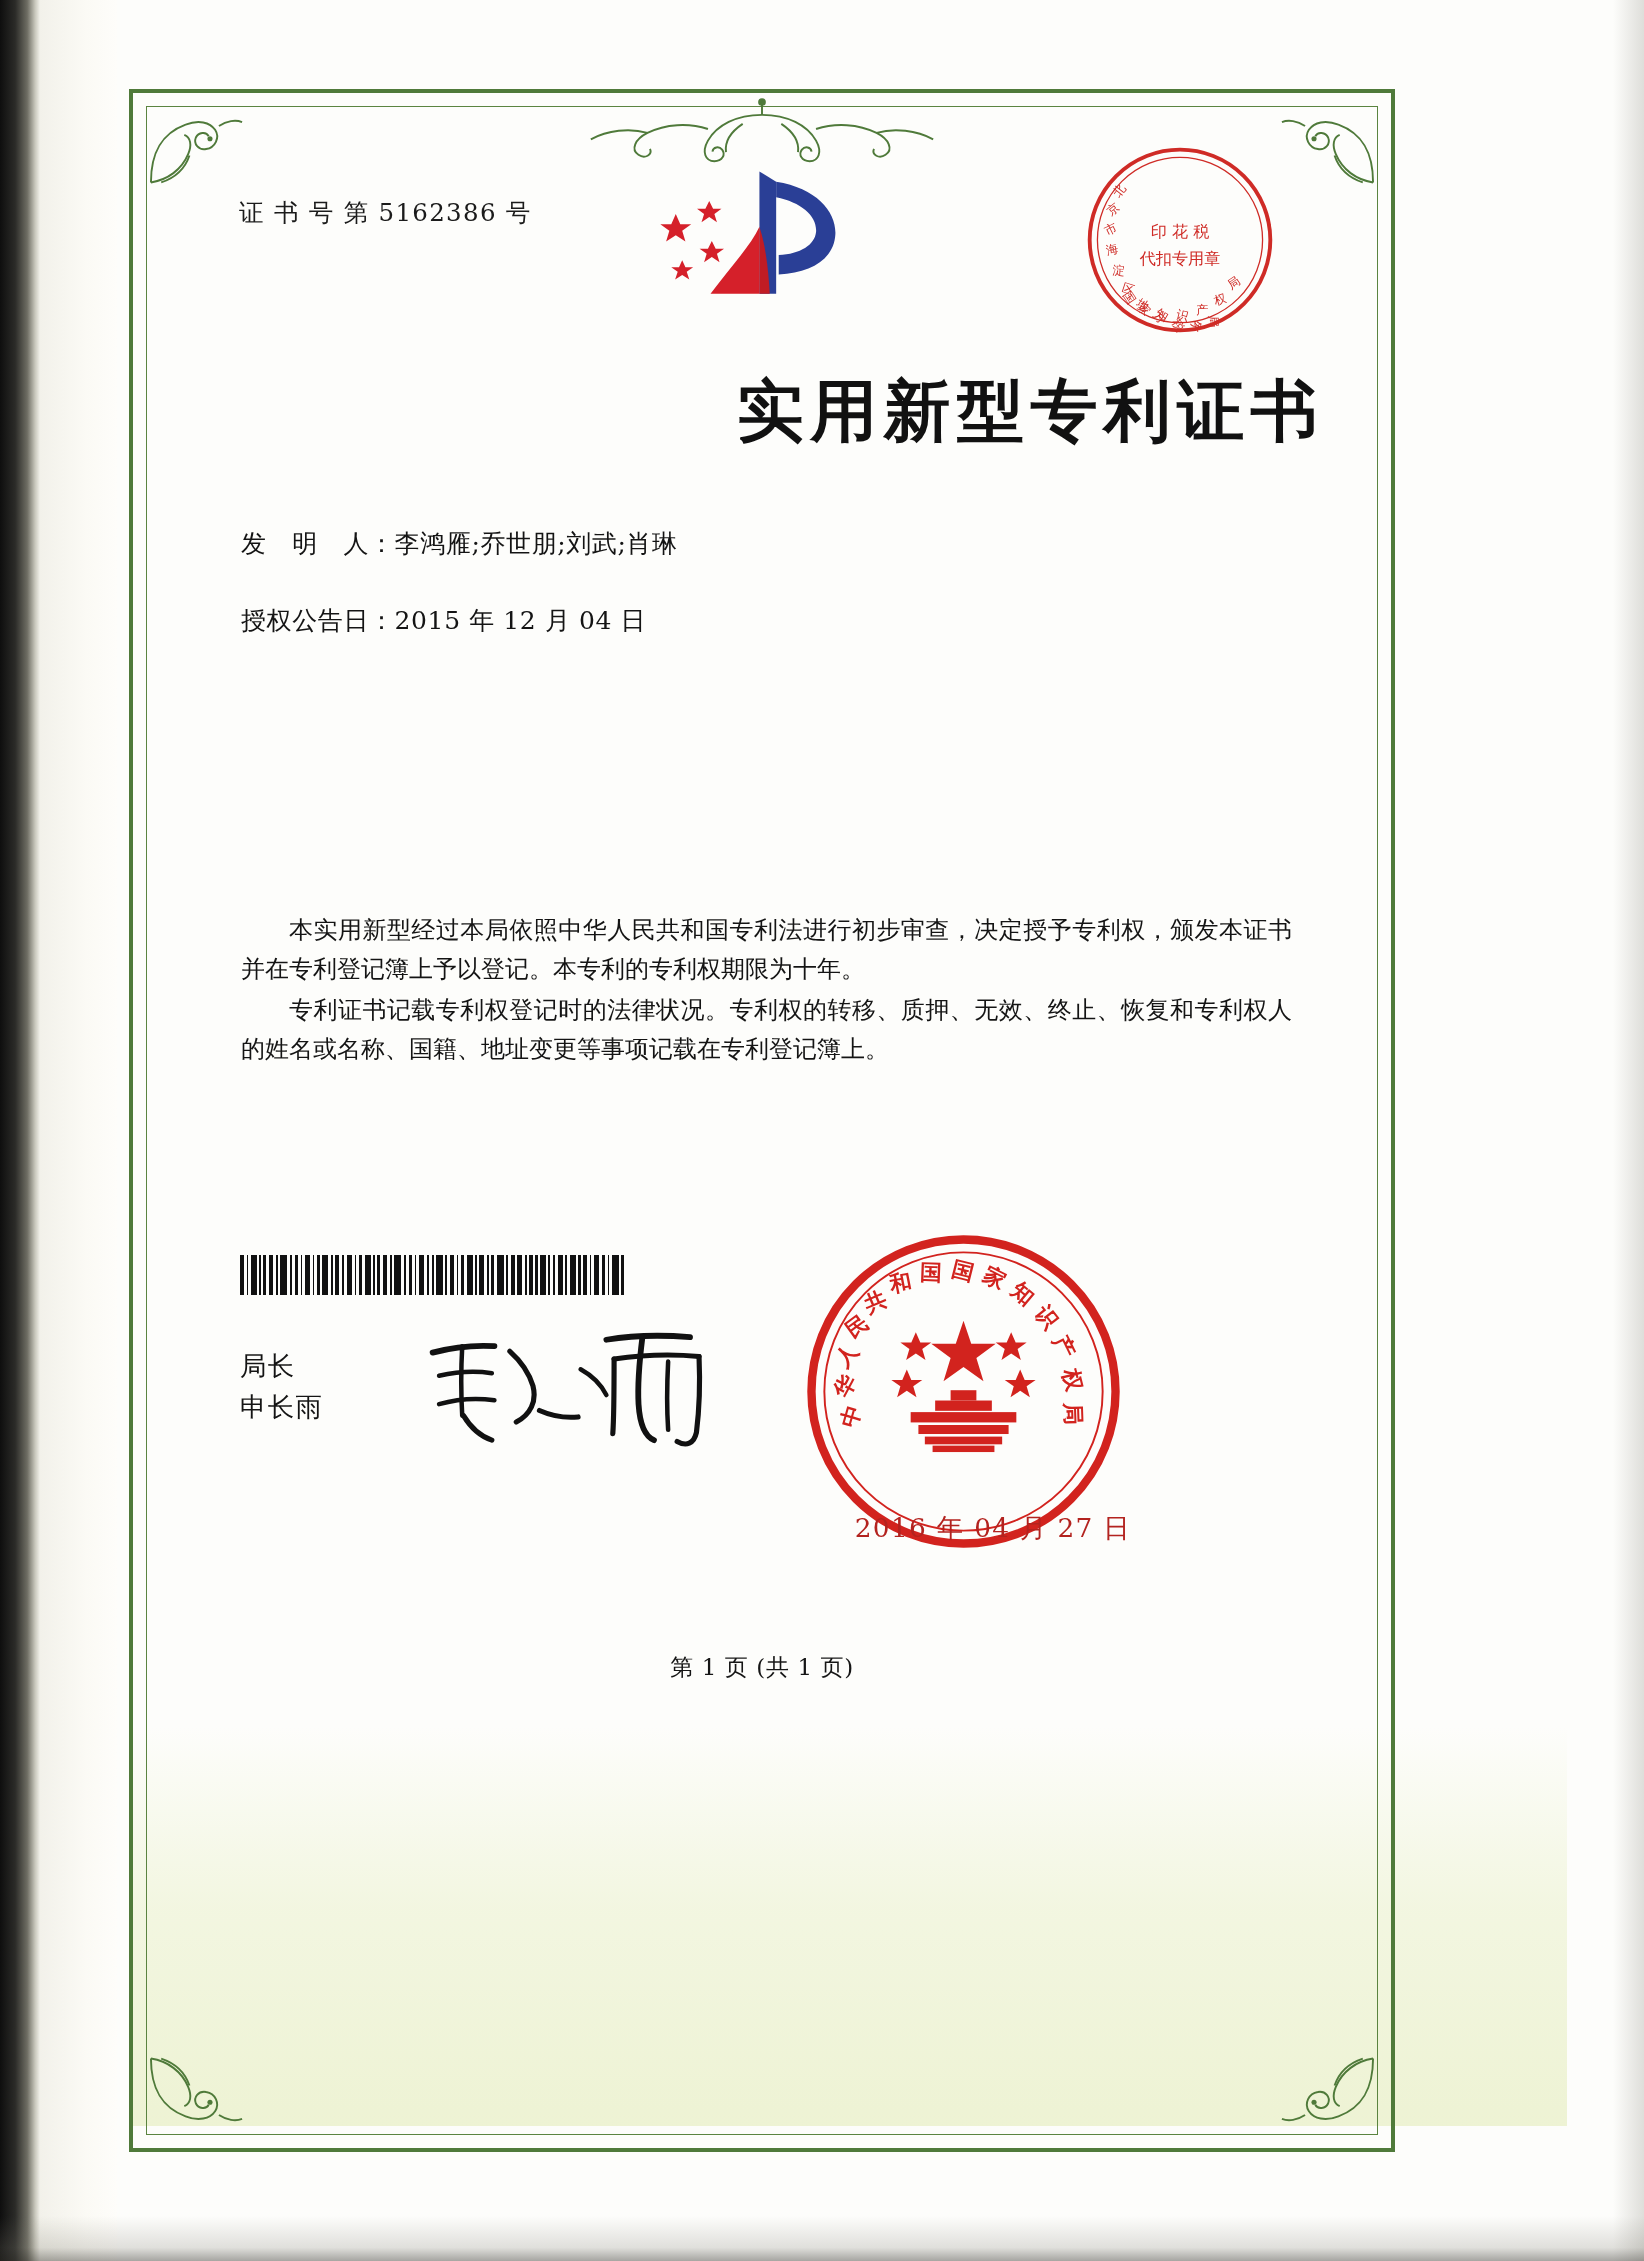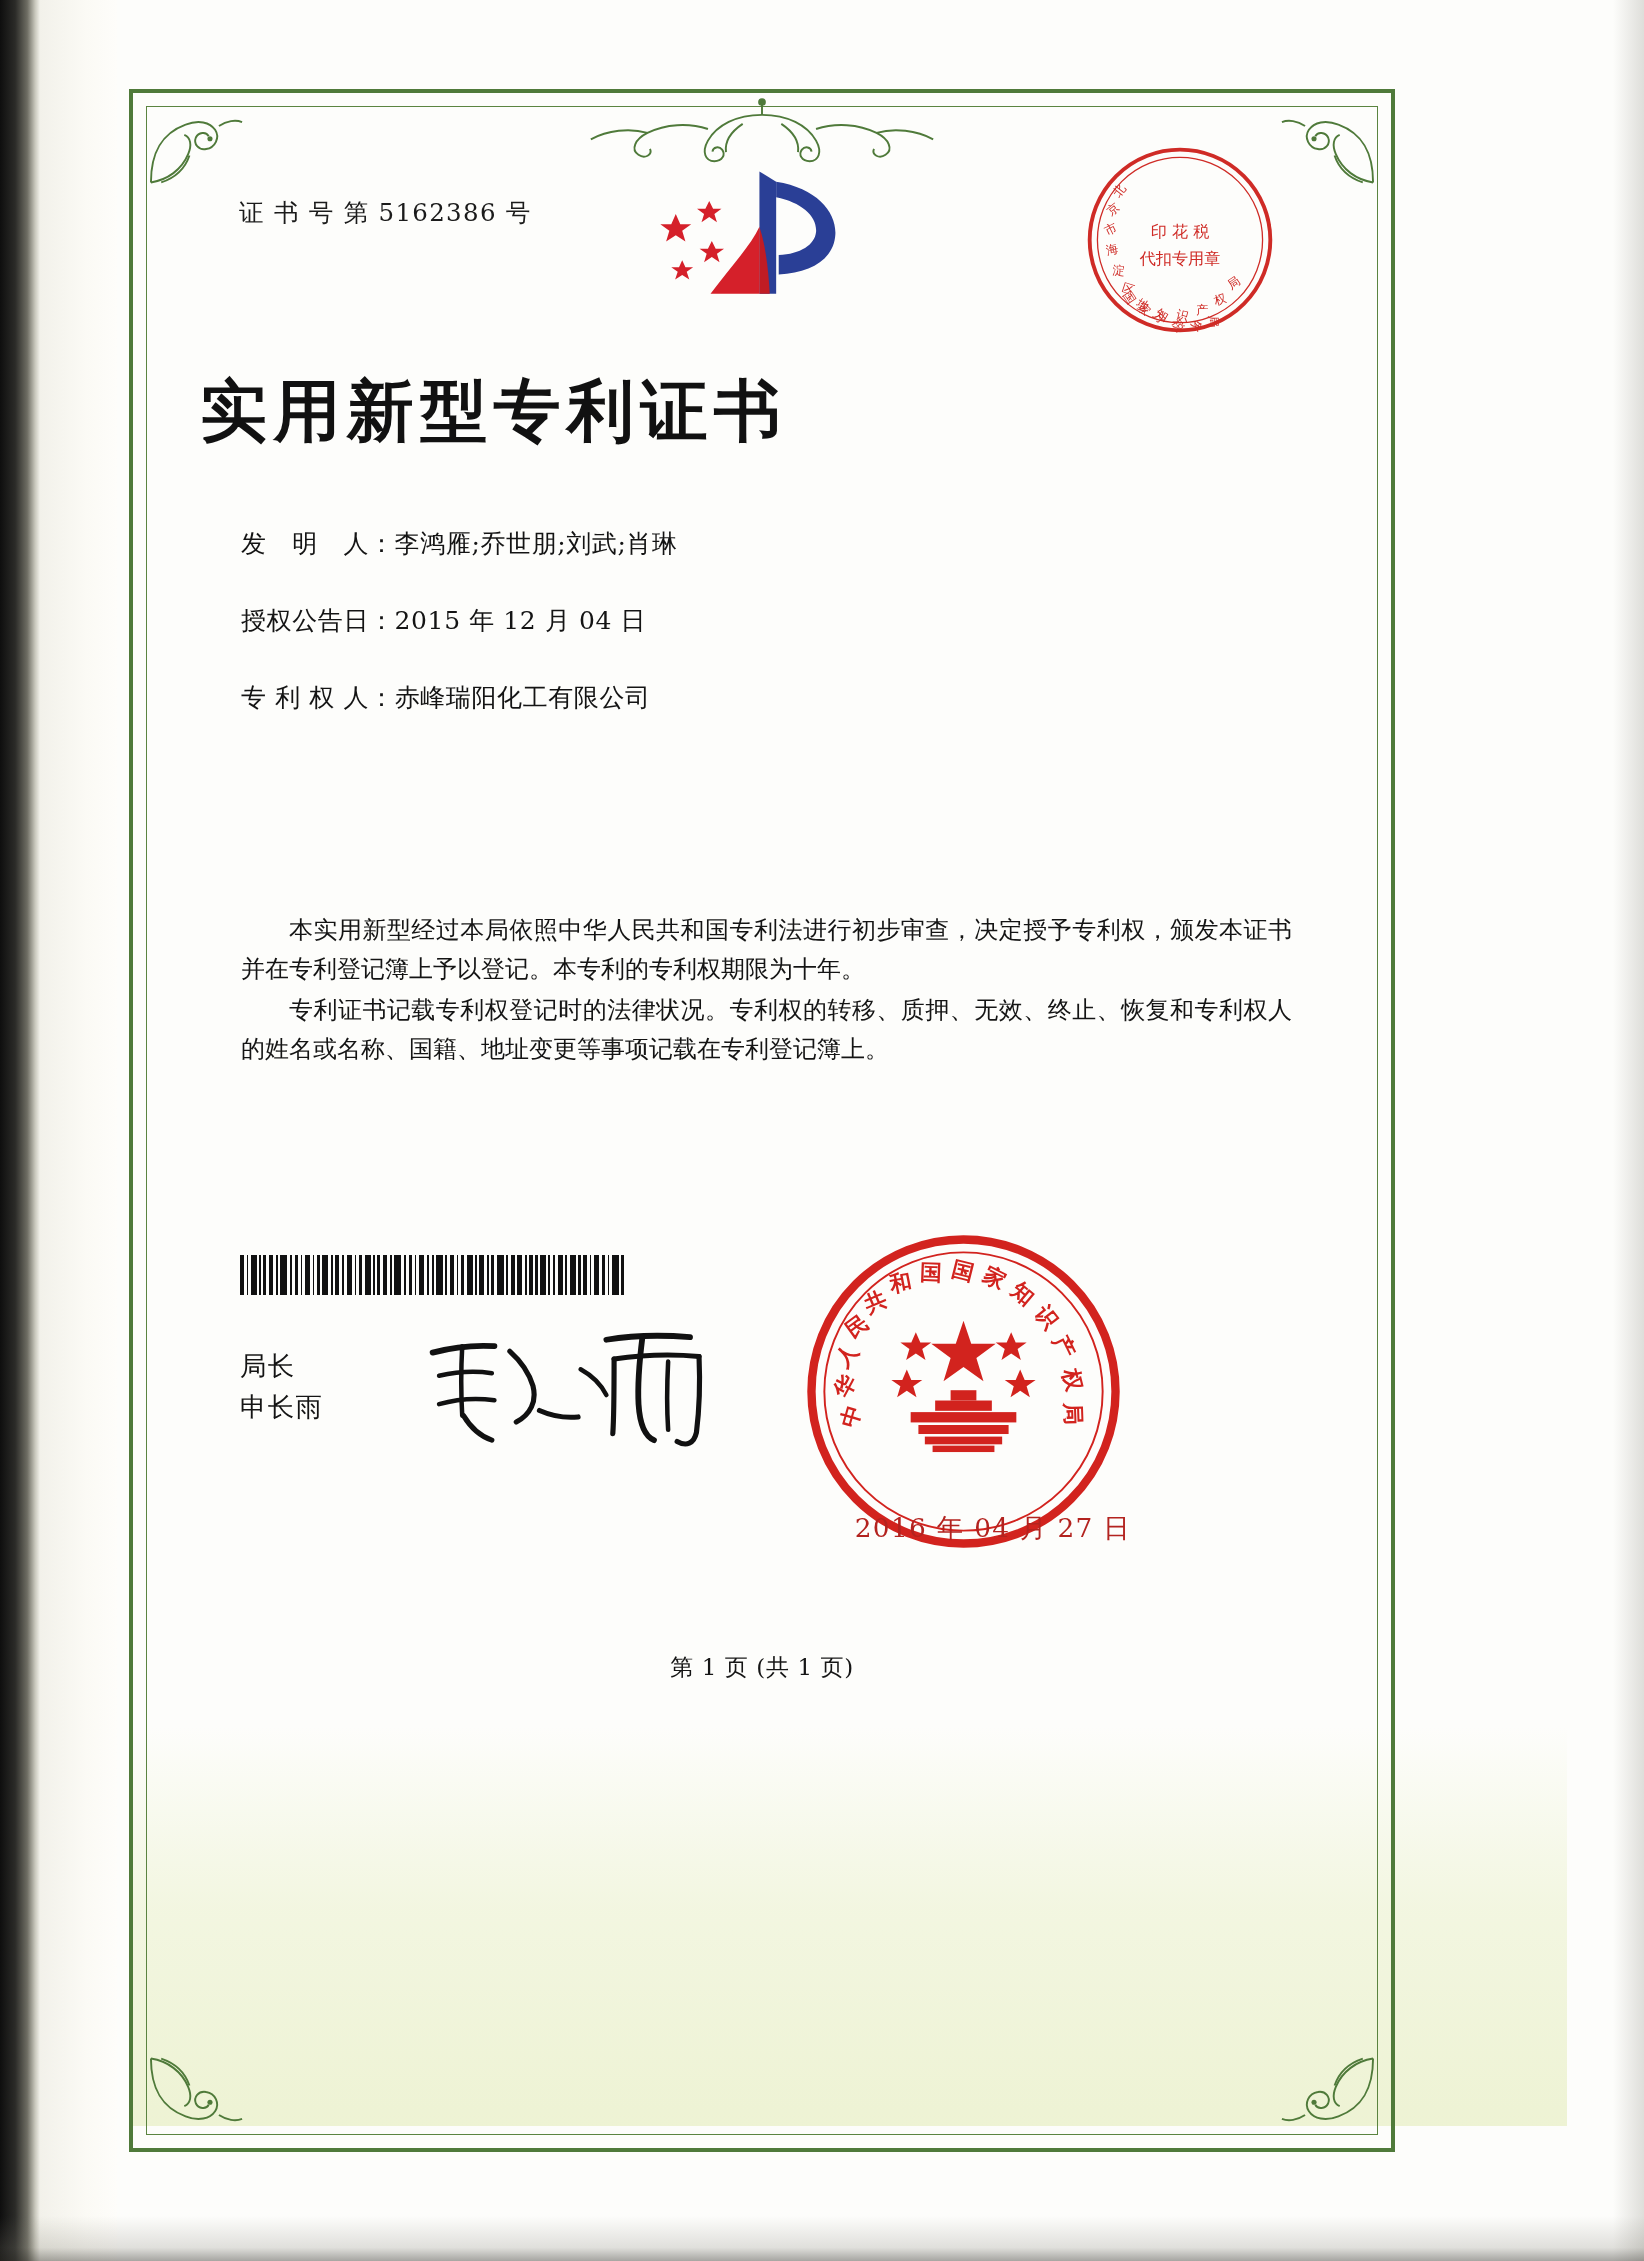--- a/index.html
+++ b/index.html
@@ -130,21 +130,21 @@
     top: 6.4px;
     width: 200px;
     height: 200px;
   }
   .tax-stamp svg { width: 100%; height: 100%; }
 
   .main-title {
     position: absolute;
     left: 0; right: 0;
     top: 232px;
-    text-align: left;
+    text-align: right;
     font-size: 67px;
     letter-spacing: 6.4px;
     color: #111;
     font-family: "DejaVu Serif", "Liberation Serif", serif;
     font-weight: 700;
   }
 
   .fields {
     position: absolute;
     left: 41px;
@@ -366,23 +366,20 @@
 
       <div class="main-title">实用新型专利证书</div>
 
       <div class="fields">
         <div class="field">
           <span class="lbl">发　明　人：</span><span class="val">李鸿雁;乔世朋;刘武;肖琳</span>
         </div>
         <div class="field">
           <span class="lbl">授权公告日：</span><span class="val">2015 年 12 月 04 日</span>
         </div>
-        <div class="field">
-          <span class="lbl">专 利 权 人：</span><span class="val">赤峰瑞阳化工有限公司</span>
-        </div>
       </div>
 
       <div class="paragraphs">
         <p>本实用新型经过本局依照中华人民共和国专利法进行初步审查，决定授予专利权，颁发本证书并在专利登记簿上予以登记。本专利的专利权期限为十年。</p>
         <p>专利证书记载专利权登记时的法律状况。专利权的转移、质押、无效、终止、恢复和专利权人的姓名或名称、国籍、地址变更等事项记载在专利登记簿上。</p>
       </div>
 
       <div class="barcode">
         <i style="width:4.5px"></i>
           <i style="width:1.9px"></i>

